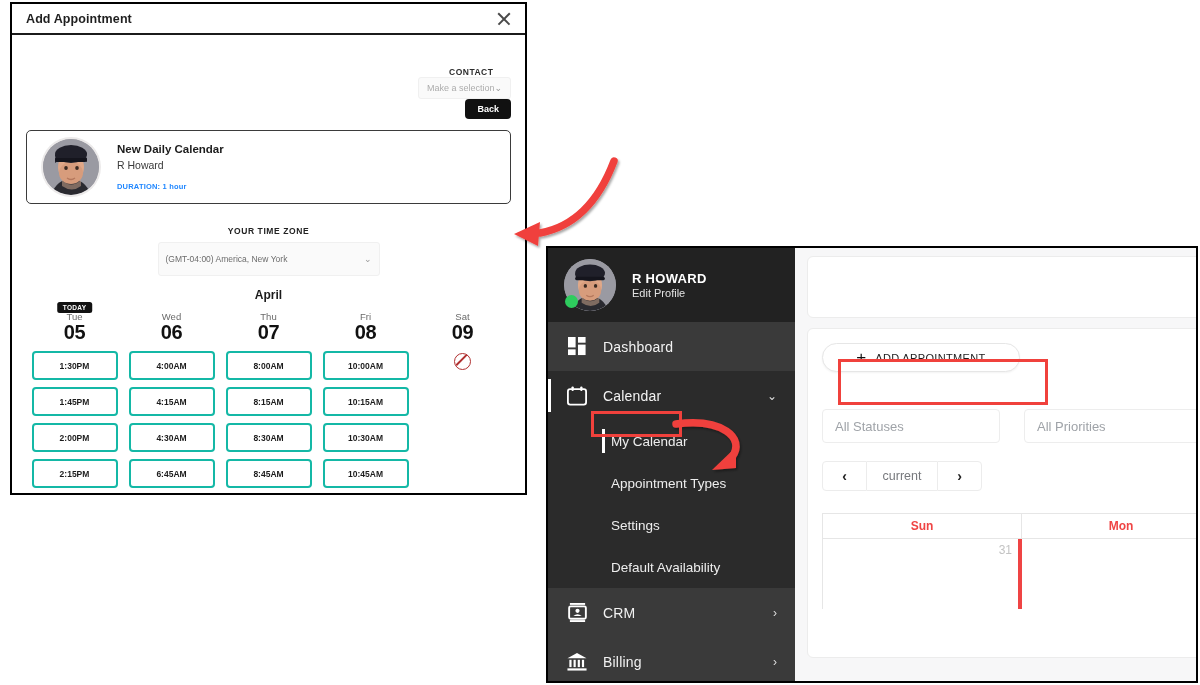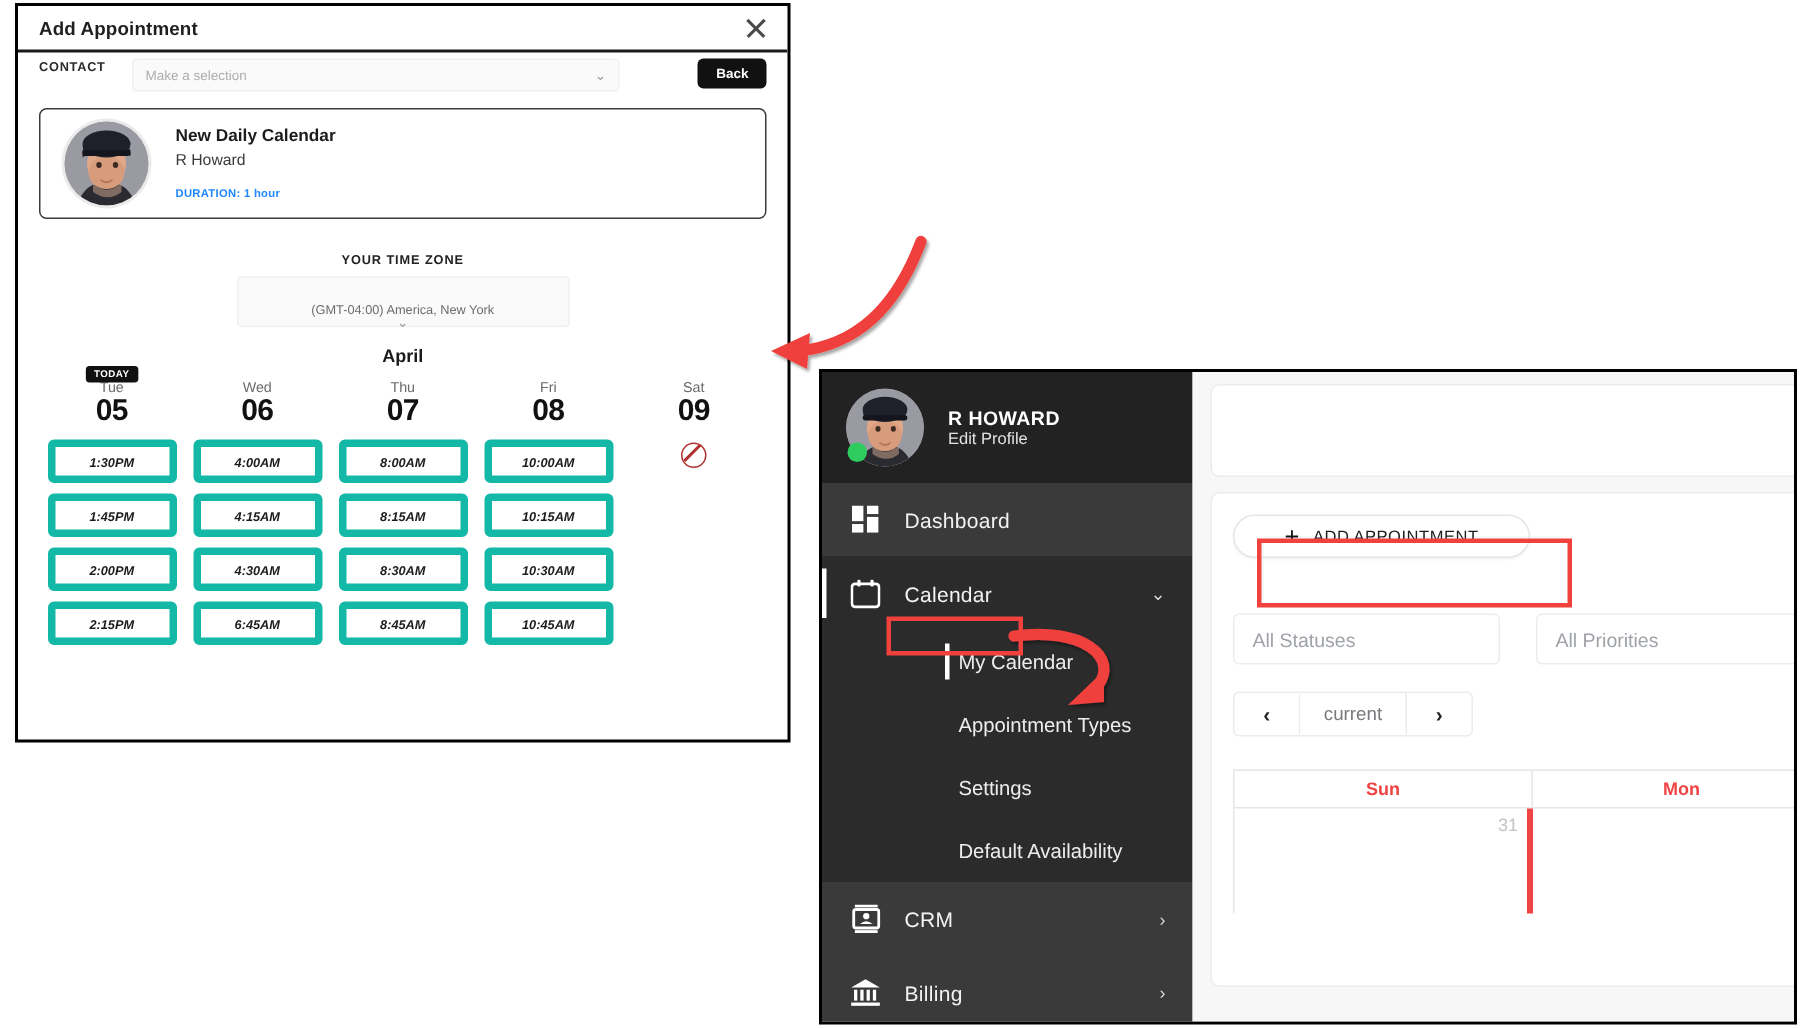--- a/index.html
+++ b/index.html
@@ -28,21 +28,21 @@
     width:18px;height:18px;position:relative;cursor:pointer;opacity:.85;
   }
   .close-x:before,.close-x:after{
     content:"";position:absolute;left:1px;top:8px;width:16px;height:1.6px;background:#2a2a2a;
   }
   .close-x:before{transform:rotate(45deg);}
   .close-x:after{transform:rotate(-45deg);}
 
   .modal-body{padding:0 14px;box-sizing:border-box;}
 
-  .contact-row{display:flex;align-items:flex-start;margin-top:4px;}
+  .contact-row{display:flex;align-items:flex-end;margin-top:32px;flex-direction:column;}
   .contact-label{
     font-size:8.5px;font-weight:bold;color:#2c2c2c;letter-spacing:.5px;
     width:62px;flex:0 0 auto;
   }
   .contact-select{
     flex:1 1 auto;height:22px;background:#fafafa;border:1px solid #f0f0f0;border-radius:3px;
     display:flex;align-items:center;justify-content:space-between;padding:0 8px;
     box-sizing:border-box;max-width:325px;
   }
   .contact-ph{font-size:9px;color:#adadad;}
@@ -64,40 +64,40 @@
   .appt-meta{margin-left:18px;}
   .appt-name{font-size:11.5px;font-weight:bold;color:#1c1c1c;}
   .appt-host{font-size:10.5px;color:#3a3a3a;margin-top:4px;}
   .appt-dur{font-size:7.5px;font-weight:bold;color:#1e86ff;margin-top:11px;letter-spacing:.2px;}
 
   .tz-wrap{margin-top:22px;text-align:center;}
   .tz-label{font-size:8.5px;font-weight:bold;color:#222;letter-spacing:.6px;}
   .tz-select{
     margin:6px auto 0;width:222px;height:20px;background:#fafafa;border:1px solid #f0f0f0;
     border-radius:3px;display:flex;align-items:center;justify-content:space-between;
-    padding:16px 7px;box-sizing:border-box;flex-direction:column;
+    padding:16px 7px;box-sizing:border-box;
   }
   .tz-val{font-size:8.5px;color:#6c6c6c;}
 
   .month-label{text-align:center;font-size:12px;font-weight:bold;color:#1b1b1b;margin-top:12px;}
 
   .days-grid{display:flex;margin-top:9px;}
   .day-col{flex:1 1 0;text-align:center;position:relative;}
   .today-pill{
     display:inline-block;background:#111111;color:#fff;font-size:6.5px;font-weight:bold;
     padding:2px 6px;border-radius:2.5px;letter-spacing:.3px;position:absolute;
     left:50%;transform:translateX(-50%);top:-9px;
   }
   .dow{font-size:9.5px;color:#6a6a6a;}
   .dnum{font-size:20px;font-weight:bold;color:#111;letter-spacing:-.4px;line-height:1.05;}
   .slots{margin-top:8px;display:flex;flex-direction:column;gap:7px;align-items:center;}
   .slot{
-    width:86px;height:29px;border:5px solid #14b8a6;border-radius:4px;background:#fff;
+    width:86px;height:29px;border:2px solid #14b8a6;border-radius:4px;background:#fff;
     display:flex;align-items:center;justify-content:center;
-    font-size:8.5px;font-weight:bold;color:#1c1c1c;cursor:pointer;box-sizing:border-box;font-style:italic;
+    font-size:8.5px;font-weight:bold;color:#1c1c1c;cursor:pointer;box-sizing:border-box;
   }
   .noslot{margin-top:10px;display:flex;justify-content:center;}
   .ban{
     width:15px;height:15px;border:1.8px solid #b03030;border-radius:50%;position:relative;
   }
   .ban:after{
     content:"";position:absolute;left:-1px;top:5.1px;width:15px;height:1.8px;background:#b03030;
     transform:rotate(-45deg);
   }
 
@@ -126,21 +126,21 @@
     height:49px;display:flex;align-items:center;padding-left:18px;box-sizing:border-box;
     position:relative;cursor:pointer;
   }
   .nav-row.light{background:#3a3a3a;}
   .nav-row.dark{background:#2b2b2b;}
   .nav-row .bar{position:absolute;left:0;top:8px;bottom:8px;width:3px;background:#fff;}
   .nav-ico{width:22px;height:22px;flex:0 0 auto;display:flex;align-items:center;justify-content:center;}
   .nav-label{font-size:14px;color:#f2f2f2;margin-left:15px;letter-spacing:.2px;}
   .nav-chev{margin-left:auto;margin-right:18px;color:#dcdcdc;font-size:12px;line-height:1;}
 
-  .sub{background:#2b2b2b;padding-left:28px;}
+  .sub{background:#2b2b2b;}
   .sub-row{
     height:42px;display:flex;align-items:center;padding-left:63px;box-sizing:border-box;
     position:relative;cursor:pointer;
   }
   .sub-row .tick{position:absolute;left:54px;top:9px;bottom:9px;width:2.5px;background:#fff;}
   .sub-label{font-size:13.5px;color:#ededed;}
 
   .main{flex:1 1 auto;background:#f7f7f8;height:100%;position:relative;overflow:hidden;padding:8px 0 0 12px;box-sizing:border-box;}
   .panel{
     background:#ffffff;border:1px solid #ececec;border-radius:6px;box-sizing:border-box;

